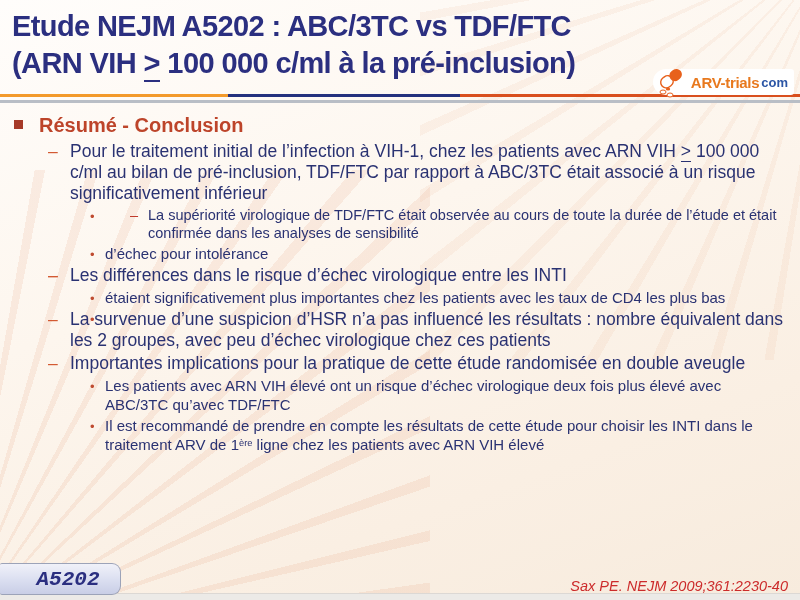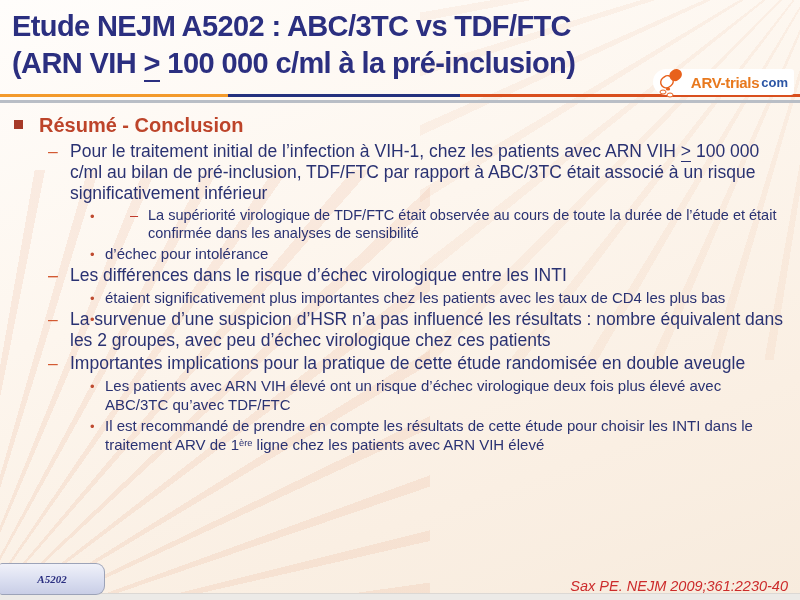--- a/index.html
+++ b/index.html
@@ -53,22 +53,22 @@
   .marker { position:absolute; font-weight:normal; }
   .l1 > .marker { left:48px;  color:#D35A33; }
   .l2 > .marker { left:90px;  color:#BF4B30; font-size:13px; top:1px; }
   .l3 > .marker { left:130px; color:#C03A2B; }
   .sup { font-size:0.62em; position:relative; top:-0.45em; }
   .badge {
     position:absolute; left:0; bottom:5px; width:104px; height:30px;
     background: linear-gradient(180deg,#F0F1F9 0%,#DADEF0 55%,#C9CEE6 100%);
     border:1px solid #9CA3B8; border-left:none; border-radius:2px 9px 9px 2px;
     display:flex; align-items:center; justify-content:center;
-    font-family:Liberation Serif, serif; font-style:italic; font-weight:bold;
-    color:#2B2F80; font-size:11px; z-index:6;
+    font-family:Liberation Mono, monospace; font-style:italic; font-weight:bold;
+    color:#2B2F80; font-size:21px; z-index:6;padding-left:16px;
   }
   .citation {
     position:absolute; right:12px; bottom:6px; color:#CC2B2B;
     font-style:italic; font-size:14.5px; z-index:6;margin-left:48px;
   }
   .bottom-edge {
     position:absolute; left:0; bottom:0; width:800px; height:6px;
     background:#ECEAE7; border-top:1px solid #DCD8D4; z-index:1;
   }
 </style>

